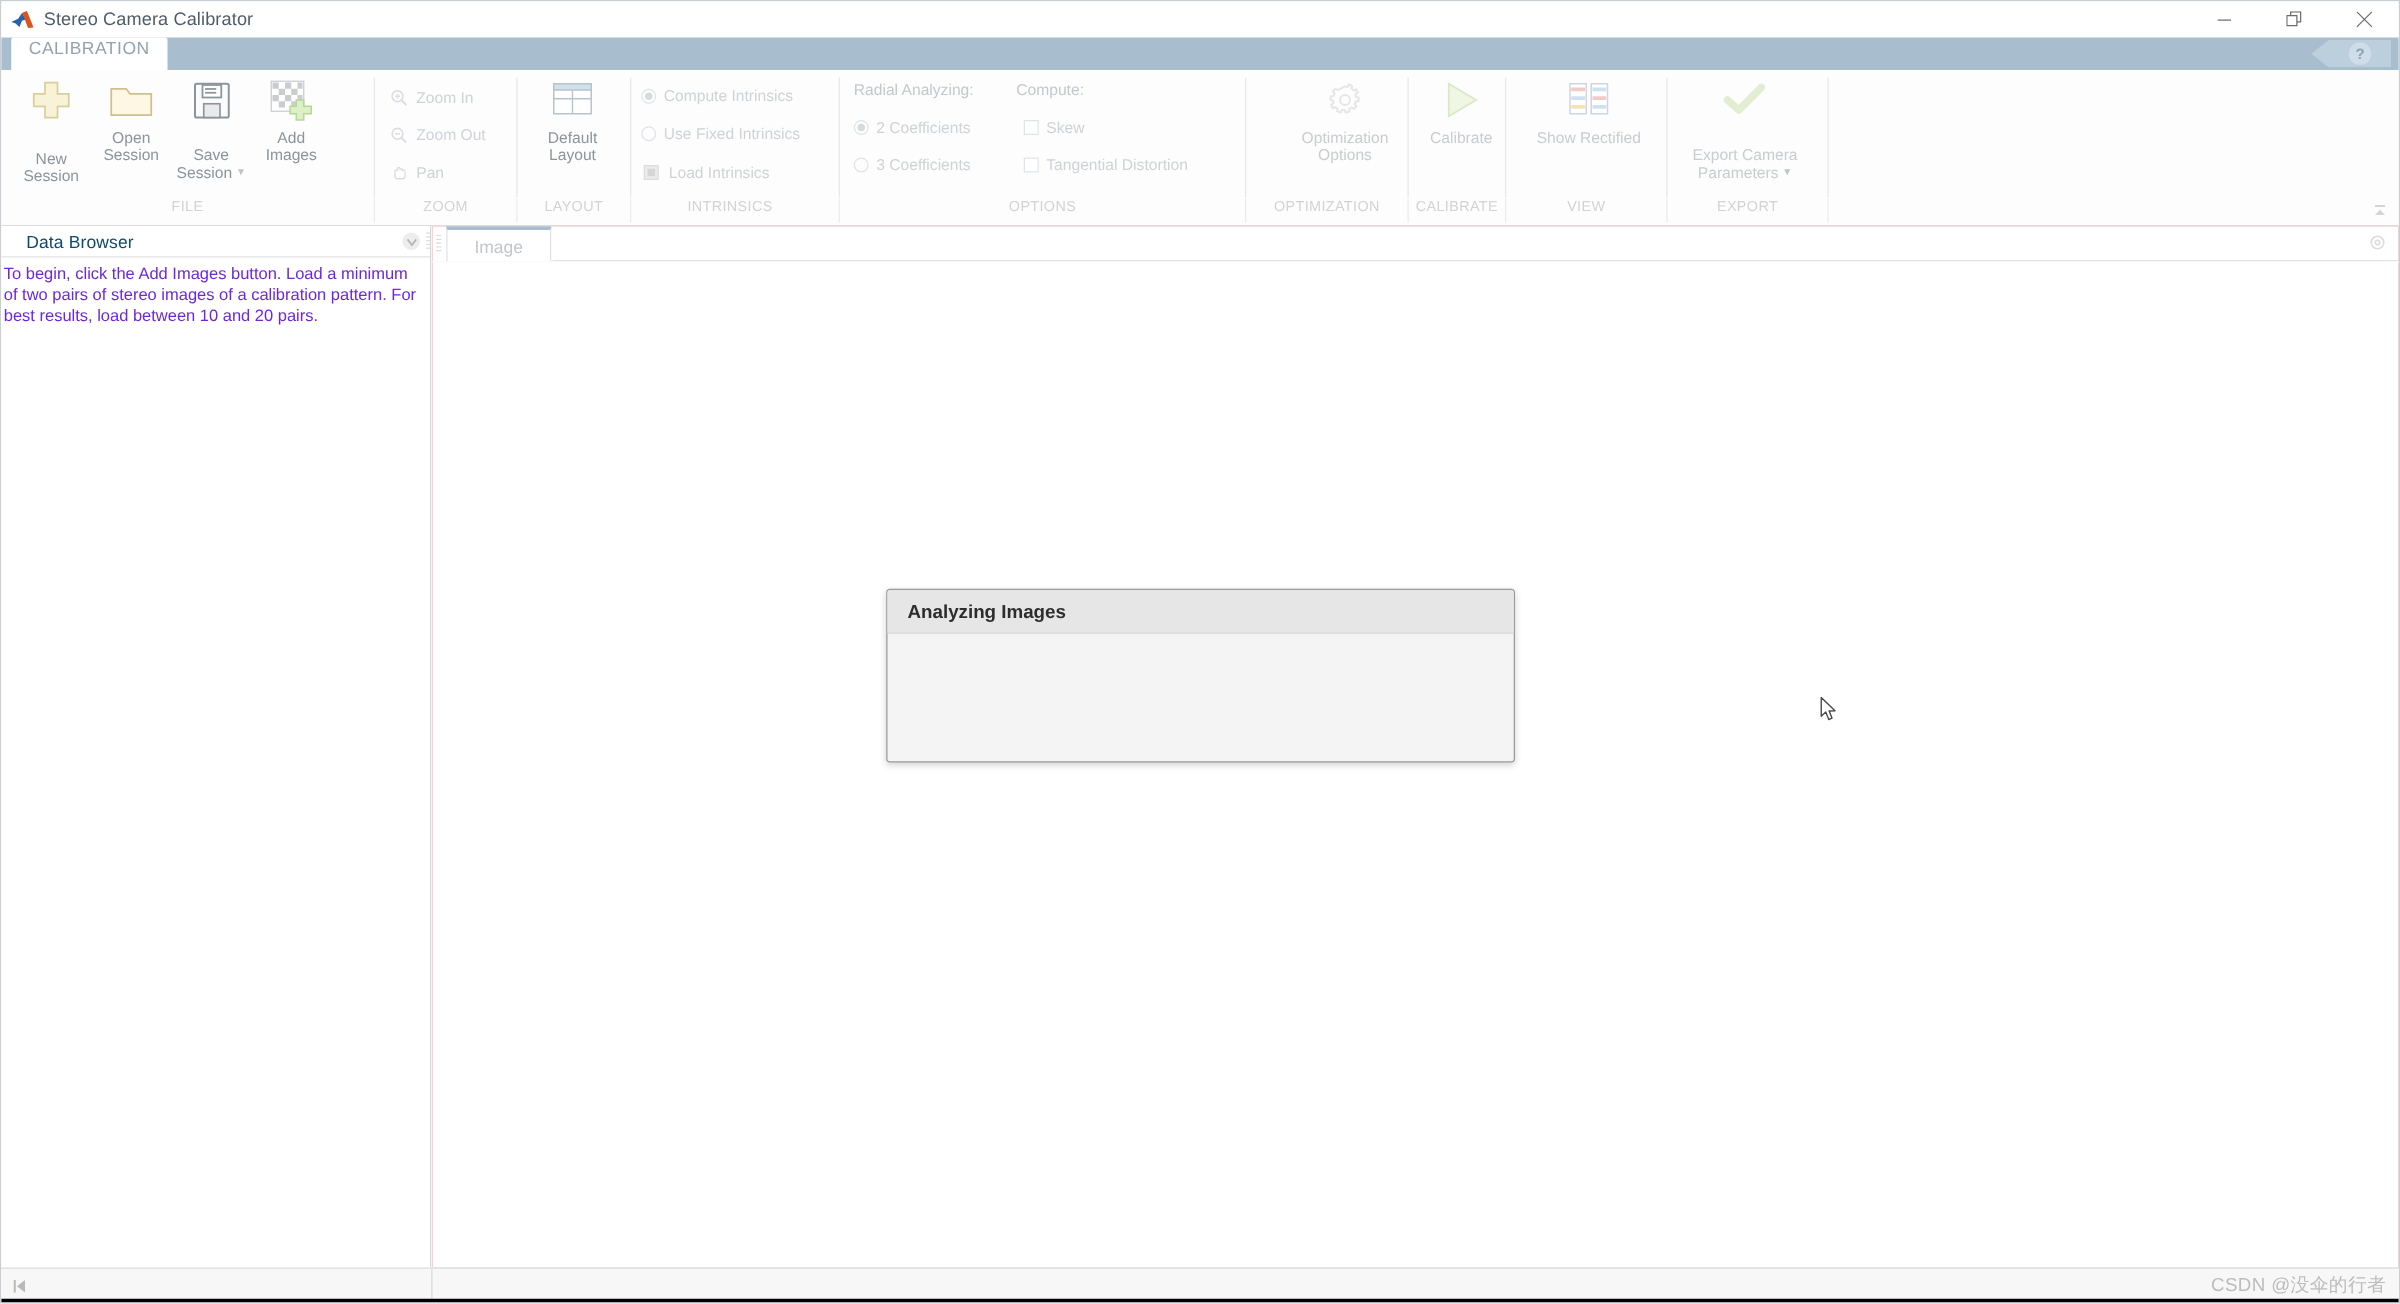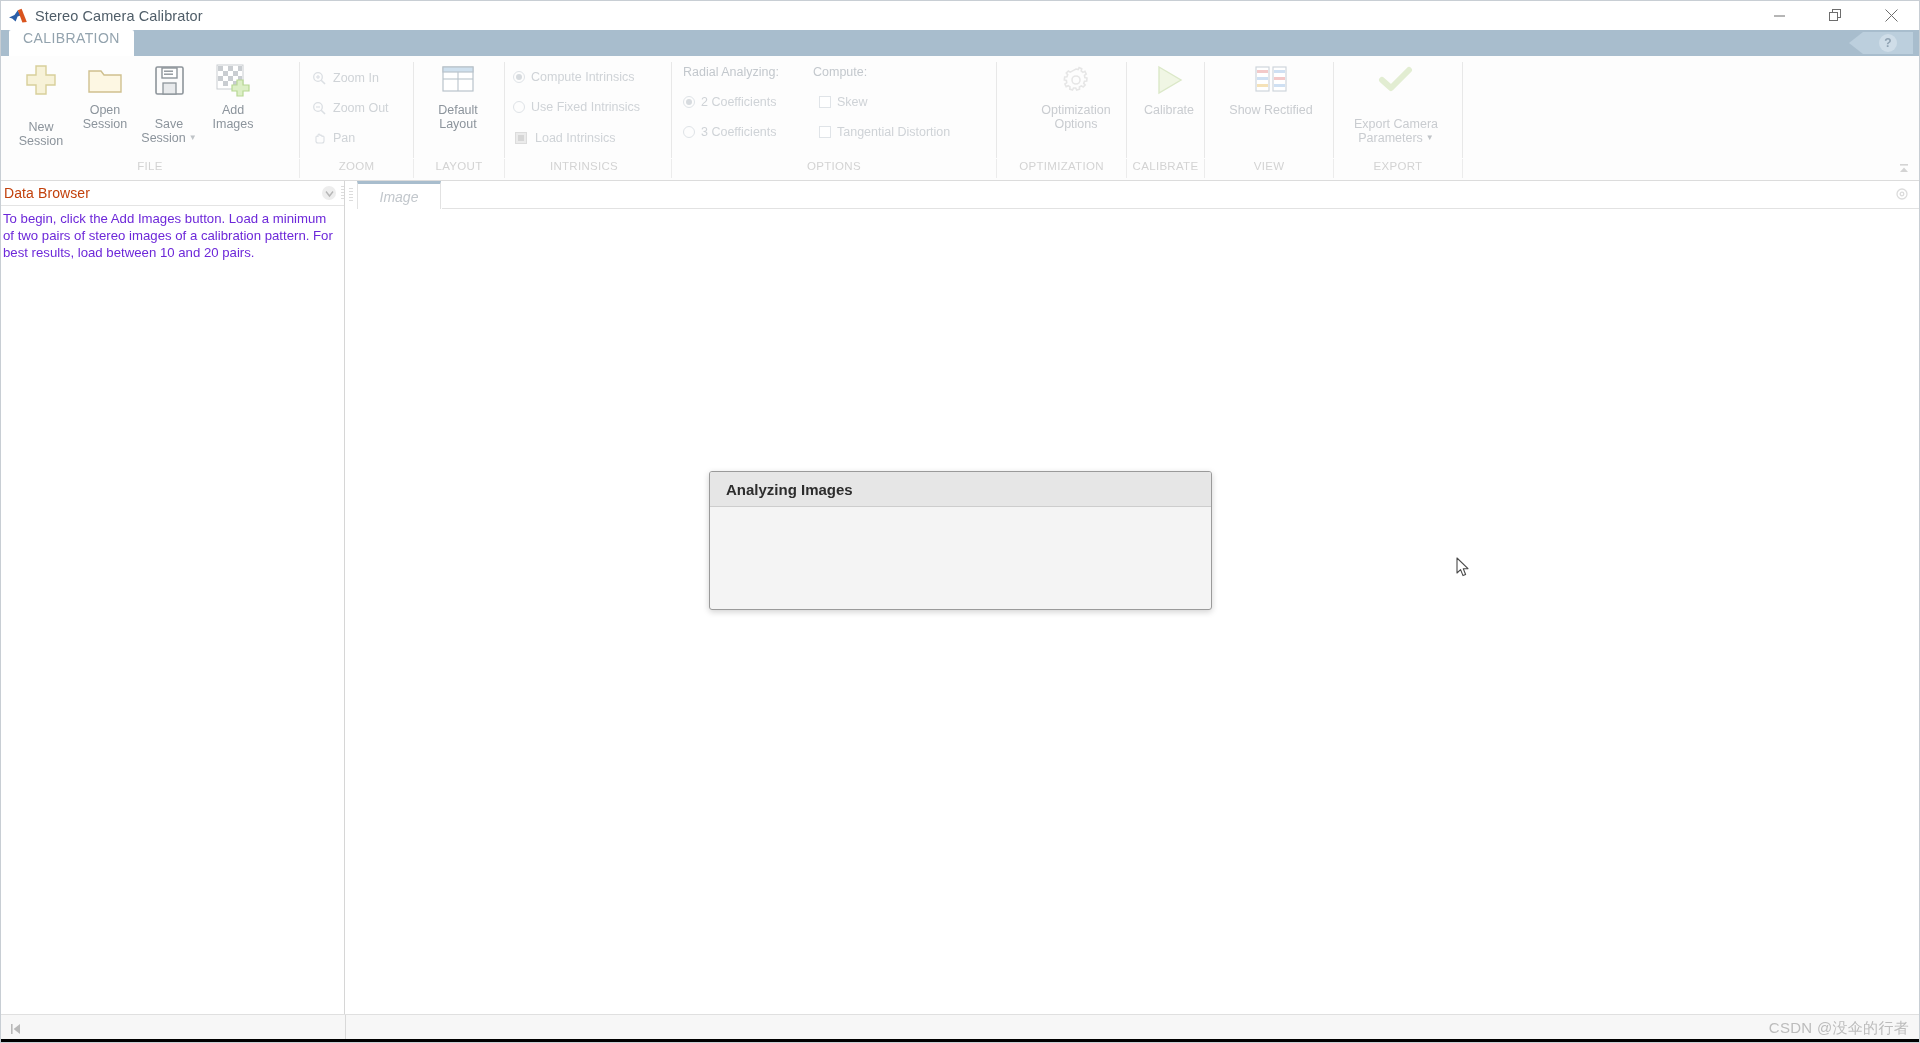--- a/index.html
+++ b/index.html
@@ -139,40 +139,39 @@
     background: #ffffff;
     border-right: 1px solid #d6d6d6;
     box-sizing: border-box;
   }
   .browser-head {
     position: relative; height: 24px;
     border-bottom: 1px solid #e4e4e4;
     display: flex; align-items: center;
   }
   .browser-title {
-    font-size: 14px; color: #c2410c; margin-left: 3px; letter-spacing: .1px;
+    font-size: 14px; color: #0c4a6e; margin-left: 20px; letter-spacing: .1px;
   }
   .browser-close {
     position: absolute; right: 8px; top: 5px;
     width: 14px; height: 14px; border-radius: 50%;
     background: #ededed;
     display:flex; align-items:center; justify-content:center;
   }
   .browser-body {
     padding: 4px 4px 0 2px;
     font-size: 13.2px; line-height: 17px; color: #6d28d9;
   }
   .panel-grip {
     position:absolute; right: -1px; top: 2px; width: 5px; height: 22px;
   }
 
   .doc-area {
     position: absolute; left: 345px; top: 0; right: 0; bottom: 0;
     background: #ef4444;
-    font-style: italic;
   }
   .doc-tabbar {
     position: relative; height: 28px; background: #ffffff;
     border-bottom: 1px solid #dedede;
   }
   .doc-grip {
     position: absolute; left: 2px; top: 6px; width: 6px; height: 16px;
   }
   .doc-tab {
     position: absolute; left: 11px; top: 0; height: 28px; min-width: 84px;

